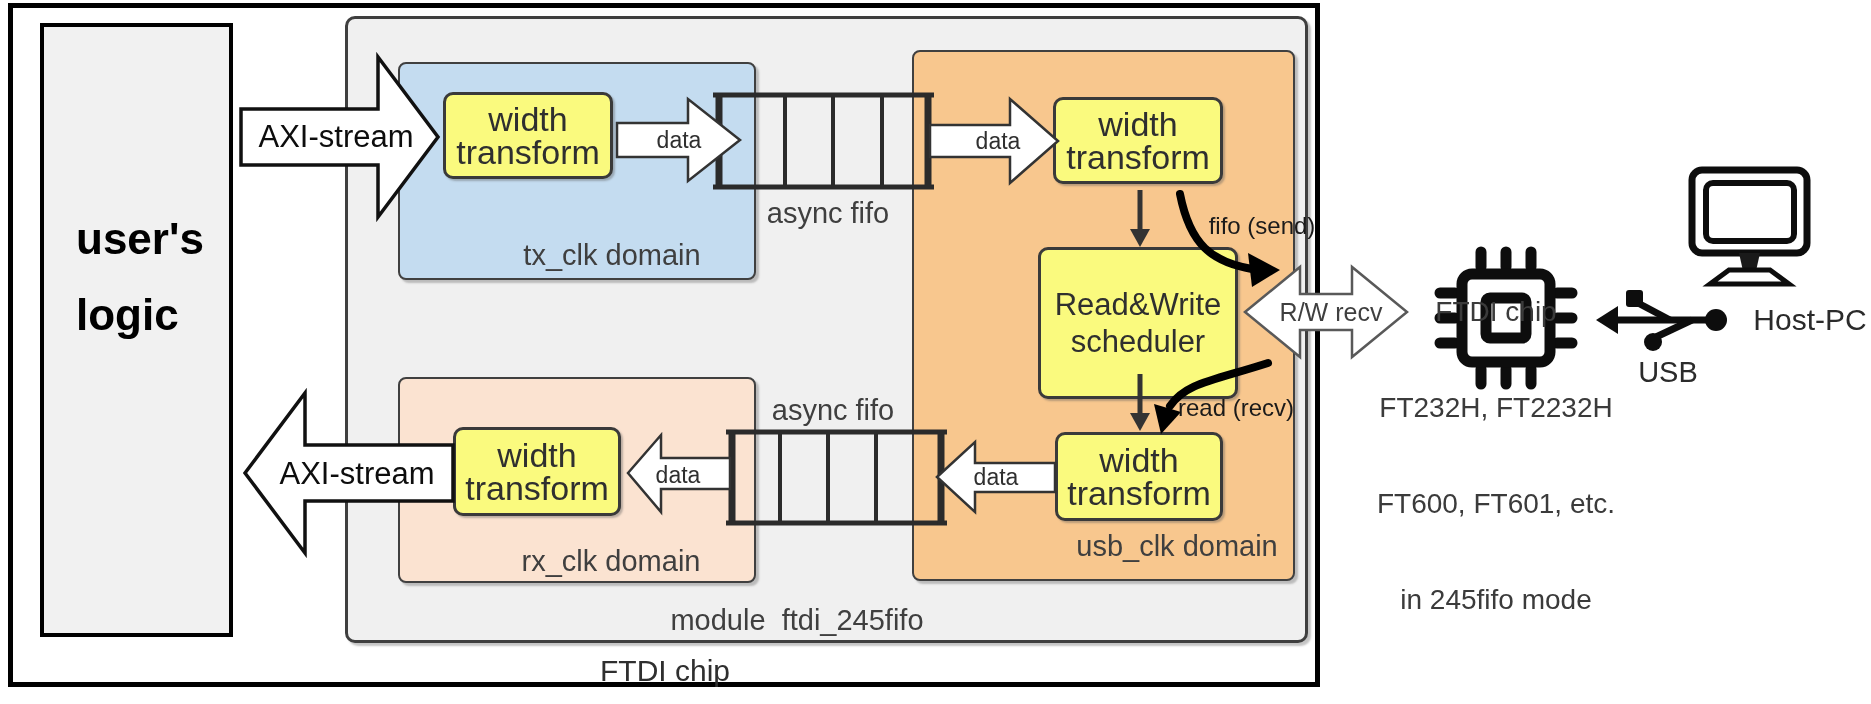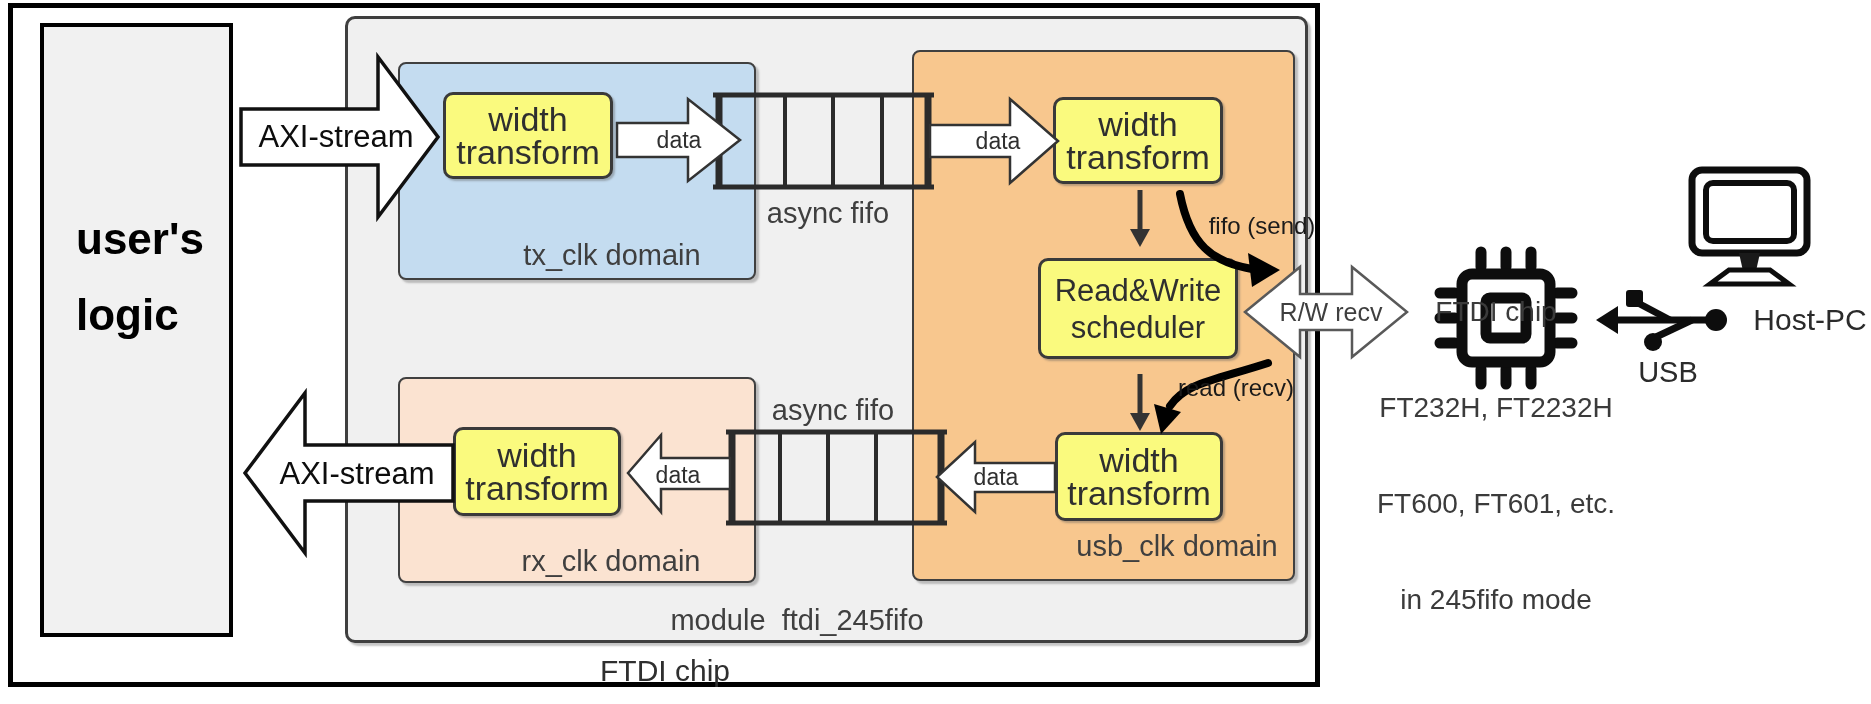--- a/index.html
+++ b/index.html
@@ -19,42 +19,42 @@
   #rx-box{left:398px;top:377px;width:358px;height:206px;border:2px solid var(--domain-border);
     background:var(--rx-fill);border-radius:8px;box-shadow:3px 3px 2px rgba(90,90,90,.35);}
   .yellow{border:3px solid var(--block-border);background:var(--block-fill);border-radius:10px;
     display:flex;flex-direction:column;align-items:center;justify-content:center;
     color:#2f2f2f;box-shadow:2px 2px 2px rgba(90,90,90,.4);z-index:2;}
   .yellow .bl{font-size:34px;line-height:33px;}
   #wt-tx{left:443px;top:92px;width:170px;height:87px;}
   #wt-usb-top{left:1053px;top:97px;width:170px;height:87px;}
   #wt-usb-bot{left:1055px;top:432px;width:168px;height:89px;}
   #wt-rx{left:453px;top:427px;width:168px;height:89px;}
-  #scheduler{left:1038px;top:258px;width:200px;height:101px;}
+  #scheduler{left:1038px;top:247px;width:200px;height:152px;}
   #scheduler .bl{font-size:31px;line-height:37px;}
   #overlay{position:absolute;left:0;top:0;z-index:5;pointer-events:none;}
   .label{position:absolute;transform:translate(-50%,-50%);white-space:pre;z-index:10;color:var(--text-dark);}
   .f29{font-size:29px;}
   #users-line1,#users-line2{position:absolute;left:76px;transform:none;color:#000;font-weight:bold;font-size:44px;z-index:10;white-space:pre;}
   #users-line1{top:214px;}
   #users-line2{top:290px;}
   #lbl-axi-tx{left:336px;top:137px;font-size:31px;color:#0d0d0d;}
   #lbl-axi-rx{left:357px;top:474px;font-size:31px;color:#0d0d0d;}
   .data-lbl{font-size:23px;color:#2f2f2f;text-align:center;}
   #lbl-data-a{left:679px;top:140px;}
   #lbl-data-b{left:998px;top:141px;}
   #lbl-data-c{left:996px;top:477px;}
   #lbl-data-d{left:678px;top:475px;}
   #lbl-fifo-tx{left:828px;top:213px;}
   #lbl-fifo-rx{left:833px;top:410px;}
   #lbl-dom-tx{left:612px;top:255px;}
   #lbl-dom-rx{left:611px;top:561px;}
   #lbl-dom-usb{left:1177px;top:546px;text-align:center;}
   #lbl-write{left:1262px;top:226px;font-size:24px;color:#1a1a1a;}
-  #lbl-read{left:1236px;top:388px;font-size:24px;color:#1a1a1a;}
+  #lbl-read{left:1236px;top:408px;font-size:24px;color:#1a1a1a;}
   #lbl-rw{left:1331px;top:312px;font-size:25px;}
   #lbl-module{left:797px;top:620px;}
   #lbl-fpga{left:665px;top:671px;font-size:30px;color:#2f2f2f;}
   #ftdi-block{left:1496px;top:456px;text-align:center;font-size:28px;line-height:32px;color:#3b3b3b;}
   #lbl-usb{left:1668px;top:372px;color:#2b2b2b;}
   #lbl-host{left:1810px;top:320px;font-size:30px;color:#2b2b2b;}
 </style>
 </head>
 <body>
 

